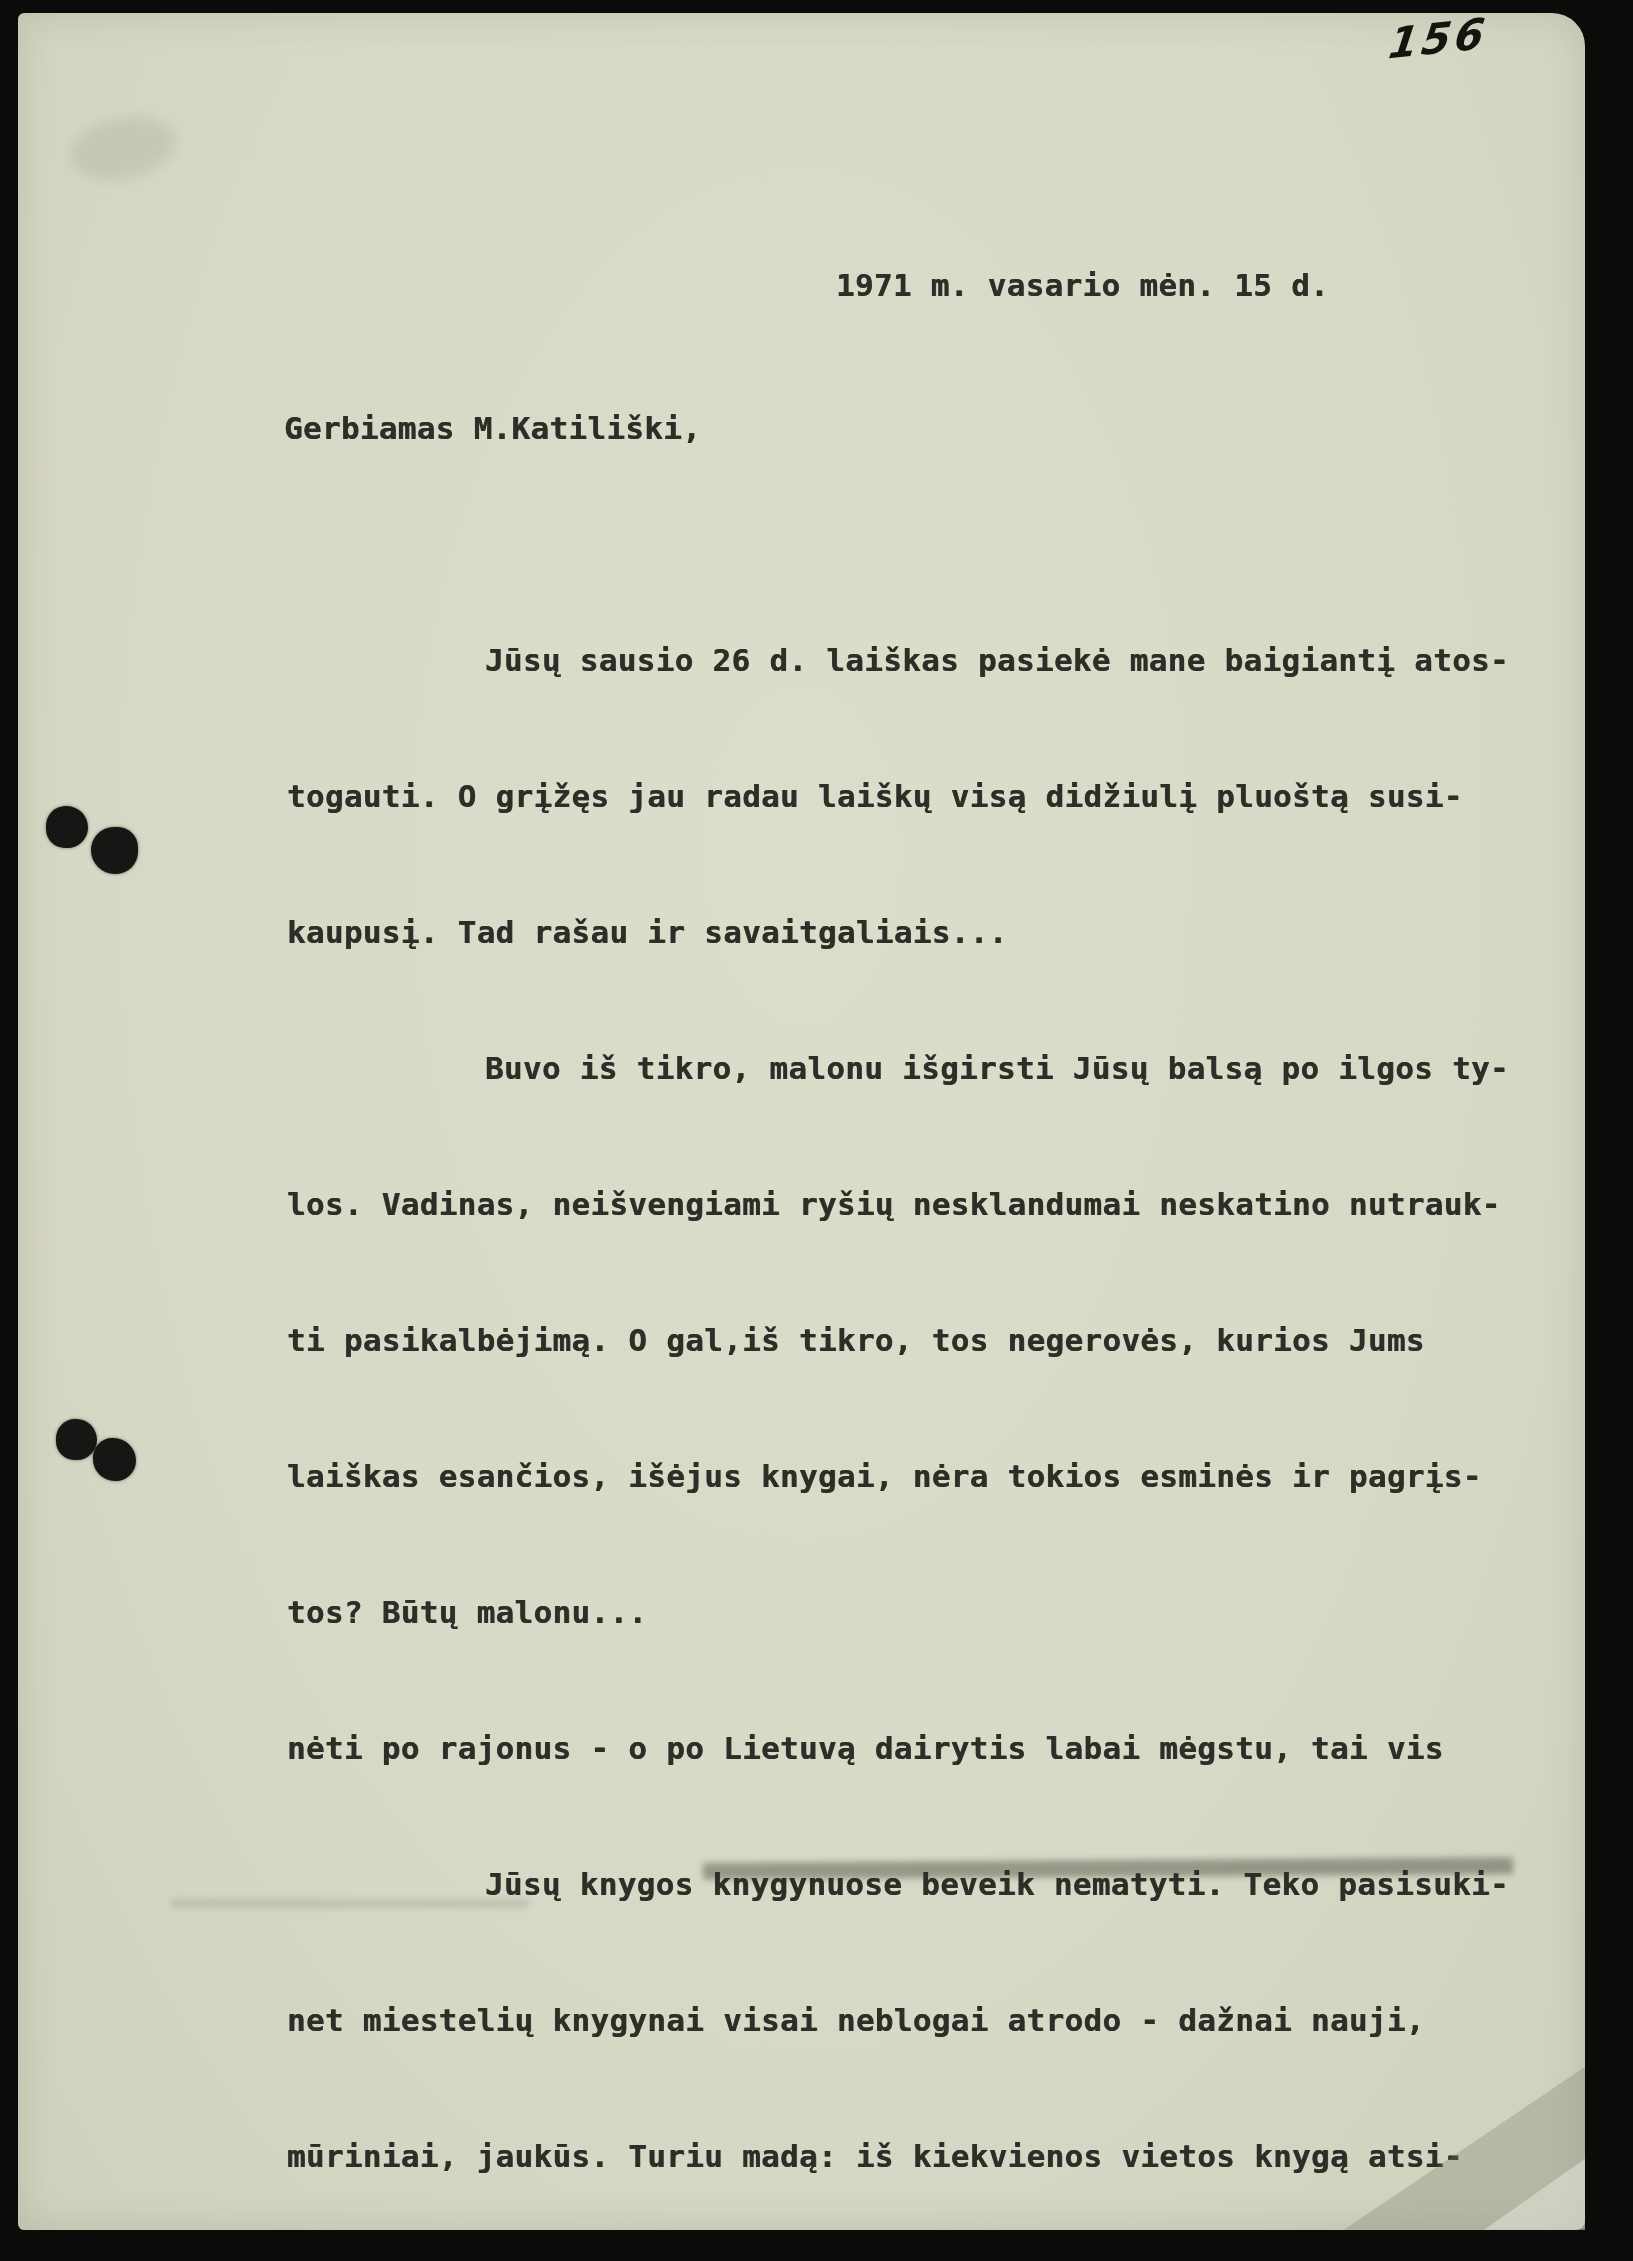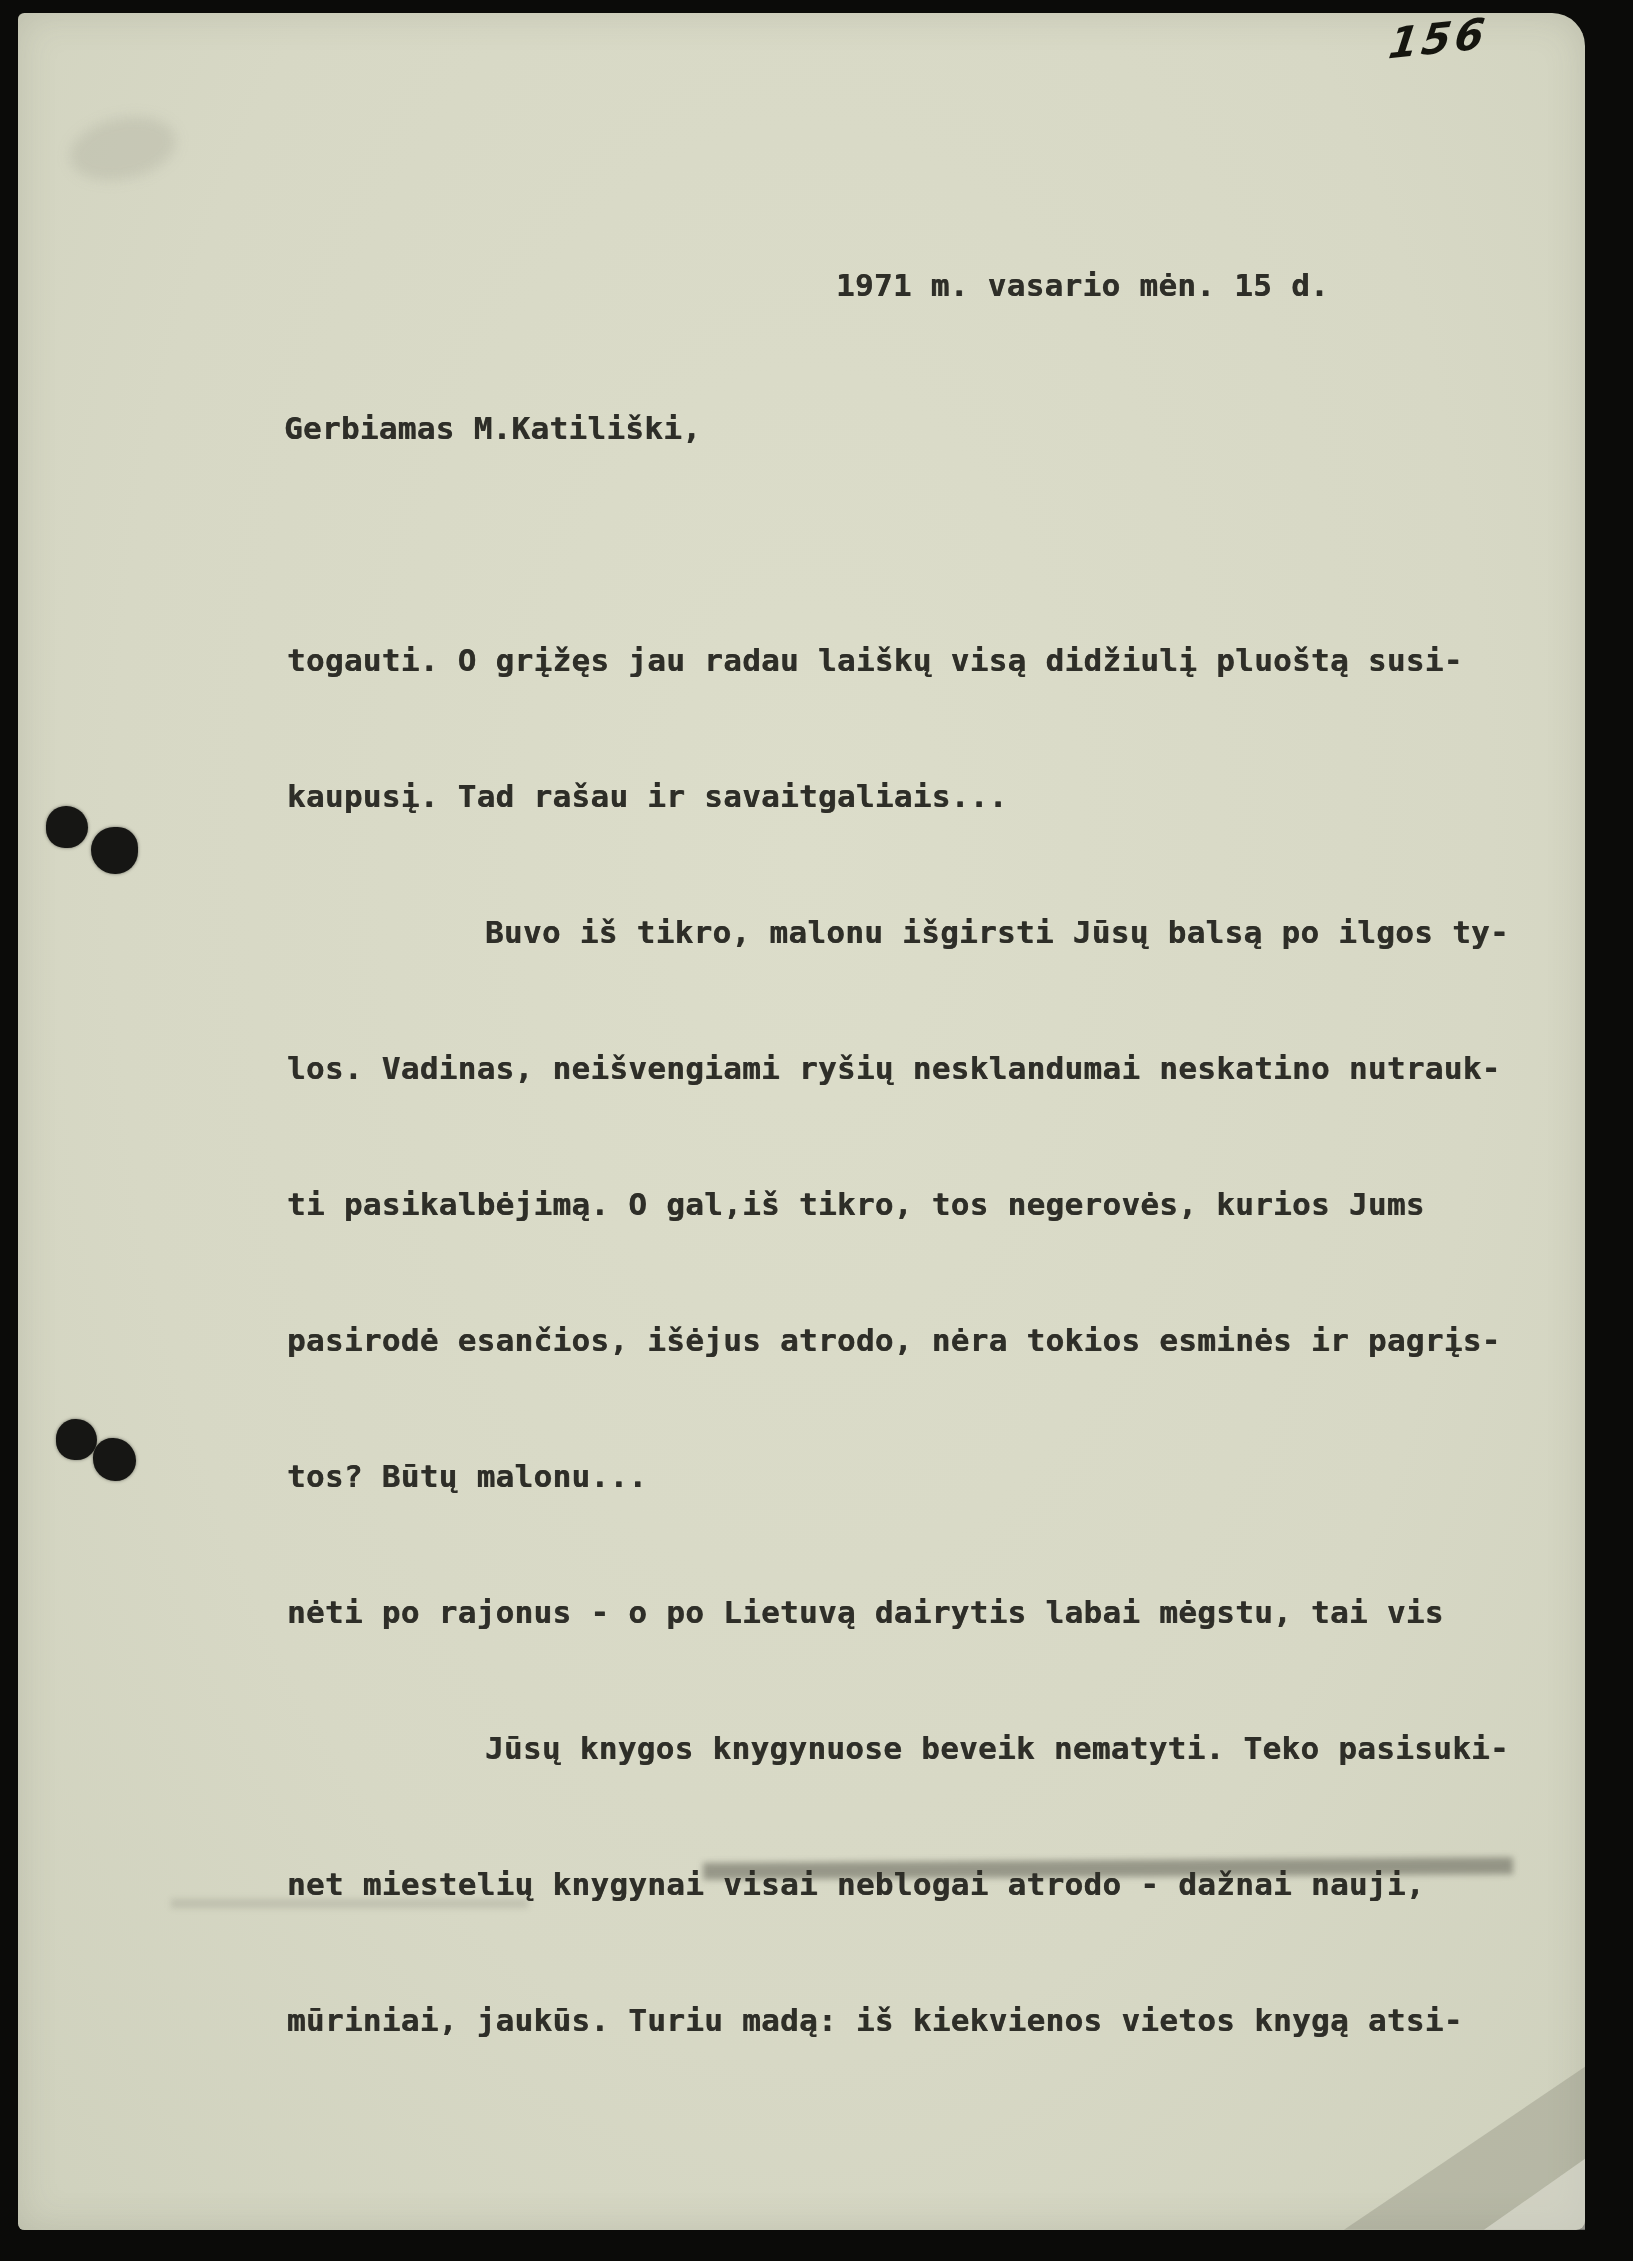--- a/index.html
+++ b/index.html
@@ -84,26 +84,27 @@
 
     <div id="smudge-topleft"></div>
 
     <div id="handwritten-number">156</div>
 
     <div id="date-line" class="typed">1971 m. vasario mėn. 15 d.</div>
 
     <div id="salutation" class="typed">Gerbiamas M.Katiliški,</div>
 
     <div id="body-text" class="typed">
+      <div class="line indent">Jūsų sausio 26 d. laiškas pasiekė mane baigiantį atos-</div>
       <div class="line">togauti. O grįžęs jau radau laiškų visą didžiulį pluoštą susi-</div>
       <div class="line">kaupusį. Tad rašau ir savaitgaliais...</div>
       <div class="line indent">Buvo iš tikro, malonu išgirsti Jūsų balsą po ilgos ty-</div>
       <div class="line">los. Vadinas, neišvengiami ryšių nesklandumai neskatino nutrauk-</div>
       <div class="line">ti pasikalbėjimą. O gal,iš tikro, tos negerovės, kurios Jums</div>
-      <div class="line">pasirodė esančios, išėjus atrodo, nėra tokios esminės ir pagrįs-</div>
+      <div class="line">laiškas esančios, išėjus knygai, nėra tokios esminės ir pagrįs-</div>
       <div class="line">tos? Būtų malonu...</div>
       <div class="line">nėti po rajonus - o po Lietuvą dairytis labai mėgstu, tai vis</div>
       <div class="line indent">Jūsų knygos knygynuose beveik nematyti. Teko pasisuki-</div>
       <div class="line">net miestelių knygynai visai neblogai atrodo - dažnai nauji,</div>
       <div class="line">mūriniai, jaukūs. Turiu madą: iš kiekvienos vietos knygą atsi-</div>
       
       
       
       
       

